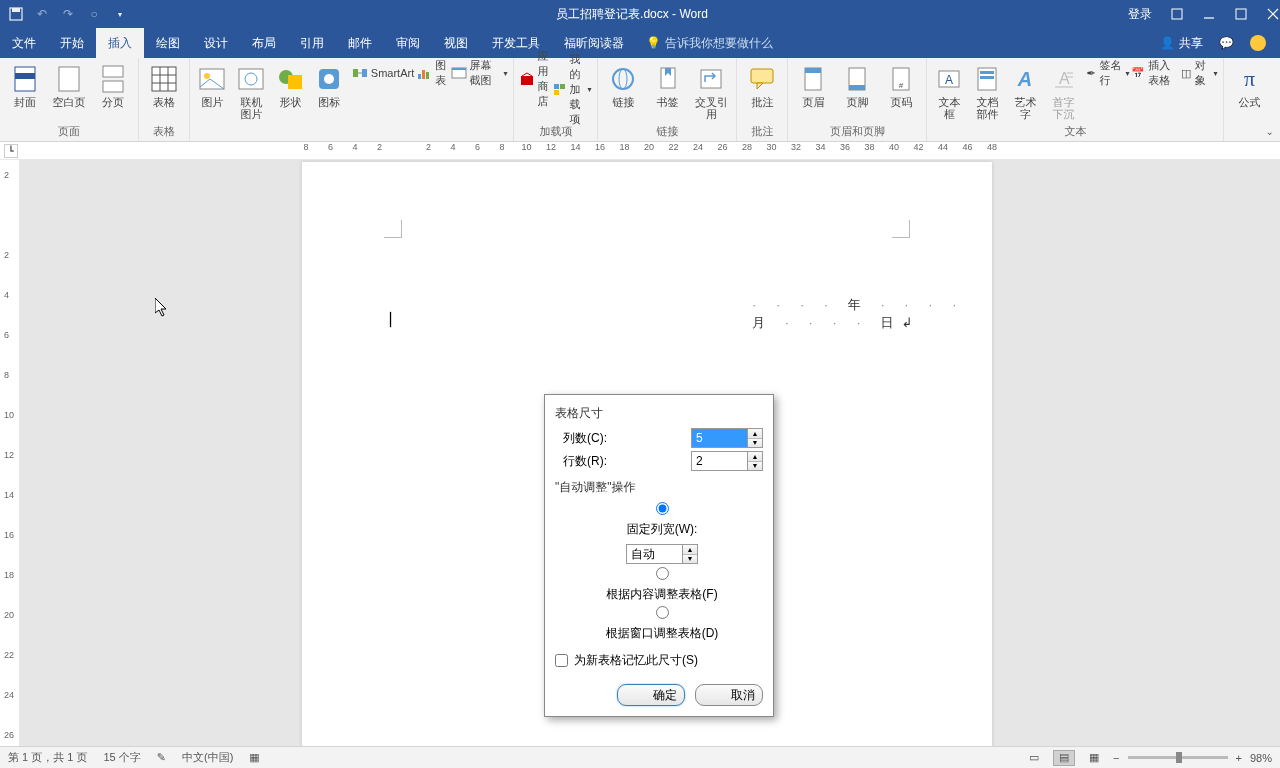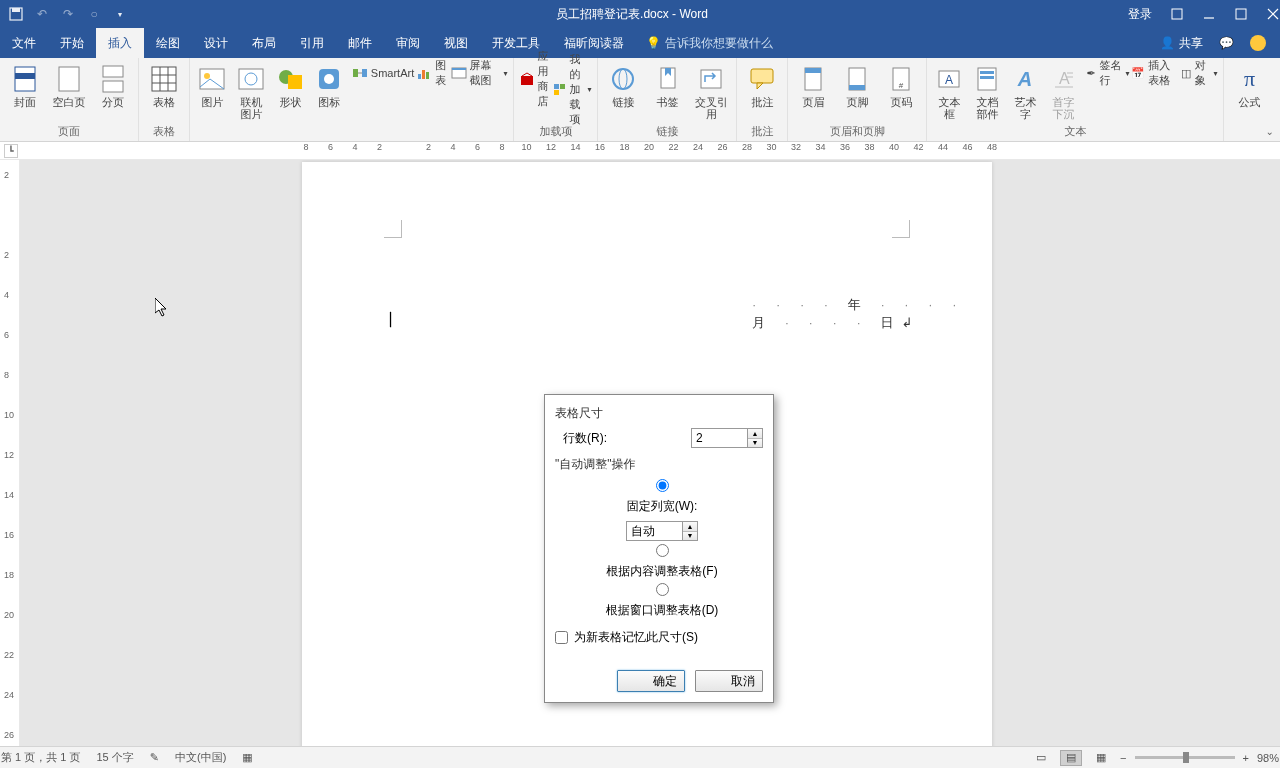--- a/index.html
+++ b/index.html
@@ -62,27 +62,27 @@
 .dlg-row { display: flex; align-items: center; margin: 3px 0 3px 8px; }
 .dlg-row label { flex: 1; font-size: 12px; }
 .spinbox { display: flex; width: 72px; height: 20px; border: 1px solid #999; background: #fff; }
 .spinbox input { flex: 1; border: none; padding: 0 4px; font-size: 12px; outline: none; width: 50px; }
 .spinbox input.sel { background: #3399ff; color: #fff; }
 .spin-btns { width: 15px; display: flex; flex-direction: column; border-left: 1px solid #999; }
 .spin-btns div { flex: 1; font-size: 7px; display: flex; align-items: center; justify-content: center; background: linear-gradient(#fafafa,#e6e6e6); cursor: pointer; }
 .spin-btns div:first-child { border-bottom: 1px solid #bbb; }
 .radio-row { display: flex; align-items: center; margin: 3px 0 3px 6px; gap: 6px; flex-direction: column; }
 .radio-row input[type=radio] { margin: 0; }
-.check-row { display: flex; align-items: center; margin: 10px 0 20px 0; gap: 6px; }
+.check-row { display: flex; align-items: center; margin: 10px 0 11px 0; gap: 6px; }
 .dlg-buttons { display: flex; justify-content: flex-end; gap: 10px; padding-top: 4px; }
-.dlg-btn { width: 68px; height: 22px; border: 1px solid #8a8a8a; background: linear-gradient(#fbfbfb,#e6e6e6); border-radius: 1px; font-size: 12px; cursor: pointer; padding-left: 28px; }
+.dlg-btn { width: 68px; height: 22px; border: 1px solid #8a8a8a; background: linear-gradient(#fbfbfb,#e6e6e6); border-radius: 9px; font-size: 12px; cursor: pointer; padding-left: 28px; }
 .dlg-btn.primary { border: 1px solid #3c7fb1; box-shadow: 0 0 2px #6fb7e8; }
 
 
-.statusbar { position: absolute; bottom: 0; left: 0; right: 0; height: 22px; background: #f3f3f3; border-top: 1px solid #d4d4d4; display: flex; align-items: center; font-size: 11px; color: #555; padding: 0 1px; gap: 16px; }
+.statusbar { position: absolute; bottom: 0; left: 0; right: 0; height: 22px; background: #f3f3f3; border-top: 1px solid #d4d4d4; display: flex; align-items: center; font-size: 11px; color: #555; padding: 0 8px; gap: 16px; }
 .statusbar .right { margin-left: auto; display: flex; align-items: center; gap: 8px; }
 .viewbtn { width: 22px; height: 16px; border: 1px solid transparent; display: flex; align-items: center; justify-content: center; }
 .viewbtn.active { background: #d0d0d0; border-color: #aaa; }
 .zoom-slider { width: 100px; height: 3px; background: #bbb; position: relative; }
 .zoom-thumb { position: absolute; left: 48px; top: -4px; width: 6px; height: 11px; background: #888; }
 
 .mouse-cursor { position: absolute; left: 155px; top: 298px; font-size: 14px; pointer-events: none; z-index: 100; color:#000; }
 </style>
 </head>
 <body>
@@ -531,20 +531,30 @@
       <div class="cursor-mark">▏</div>
       <div class="doc-text">
         <span style="color:#888">· · · ·</span> 年 <span style="color:#888">· · · ·</span> 月 <span style="color:#888">· · · ·</span> 日↲
       </div>
     </div>
 
     <div class="dialog-wrap">
       <div class="dlg-body">
         <div class="dlg-section">表格尺寸</div>
         <div class="dlg-row">
+          <label>列数(C):</label>
+          <div class="spinbox">
+            <input class="sel" value="5" style="">
+            <div class="spin-btns">
+                <div>▲</div>
+                <div>▼</div>
+              </div>
+          </div>
+        </div>
+        <div class="dlg-row">
           <label>行数(R):</label>
           <div class="spinbox">
             <input value="2" style="">
             <div class="spin-btns">
                 <div>▲</div>
                 <div>▼</div>
               </div>
           </div>
         </div>
         <div class="dlg-section" style="margin-top:8px">"自动调整"操作</div>

